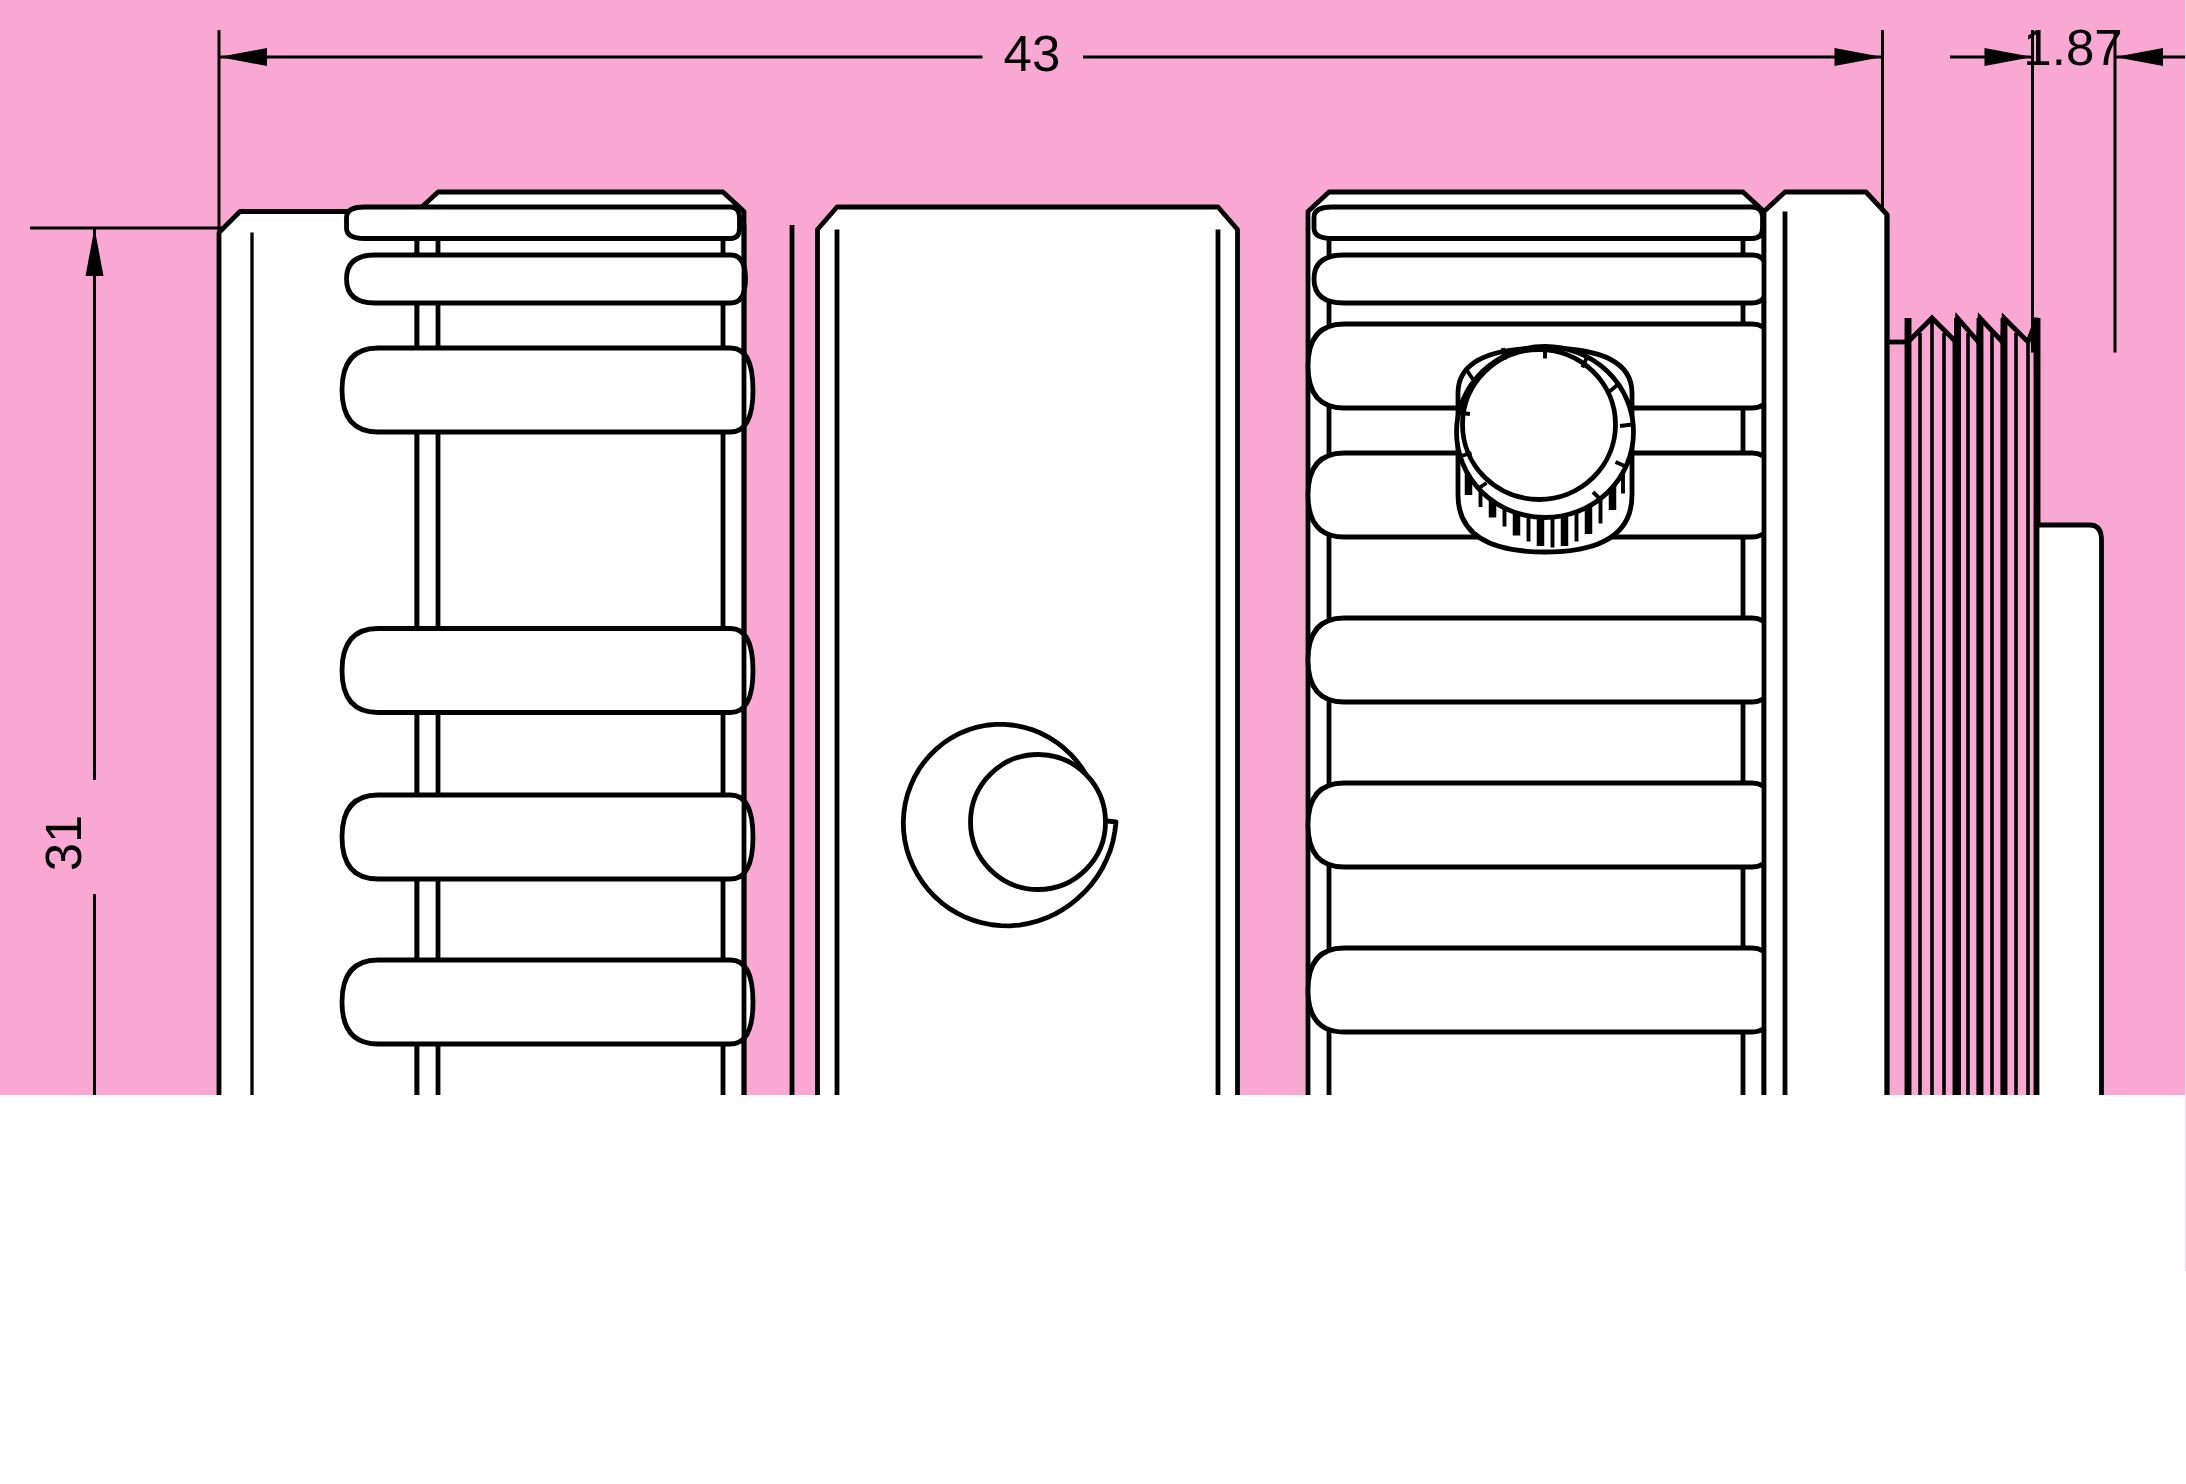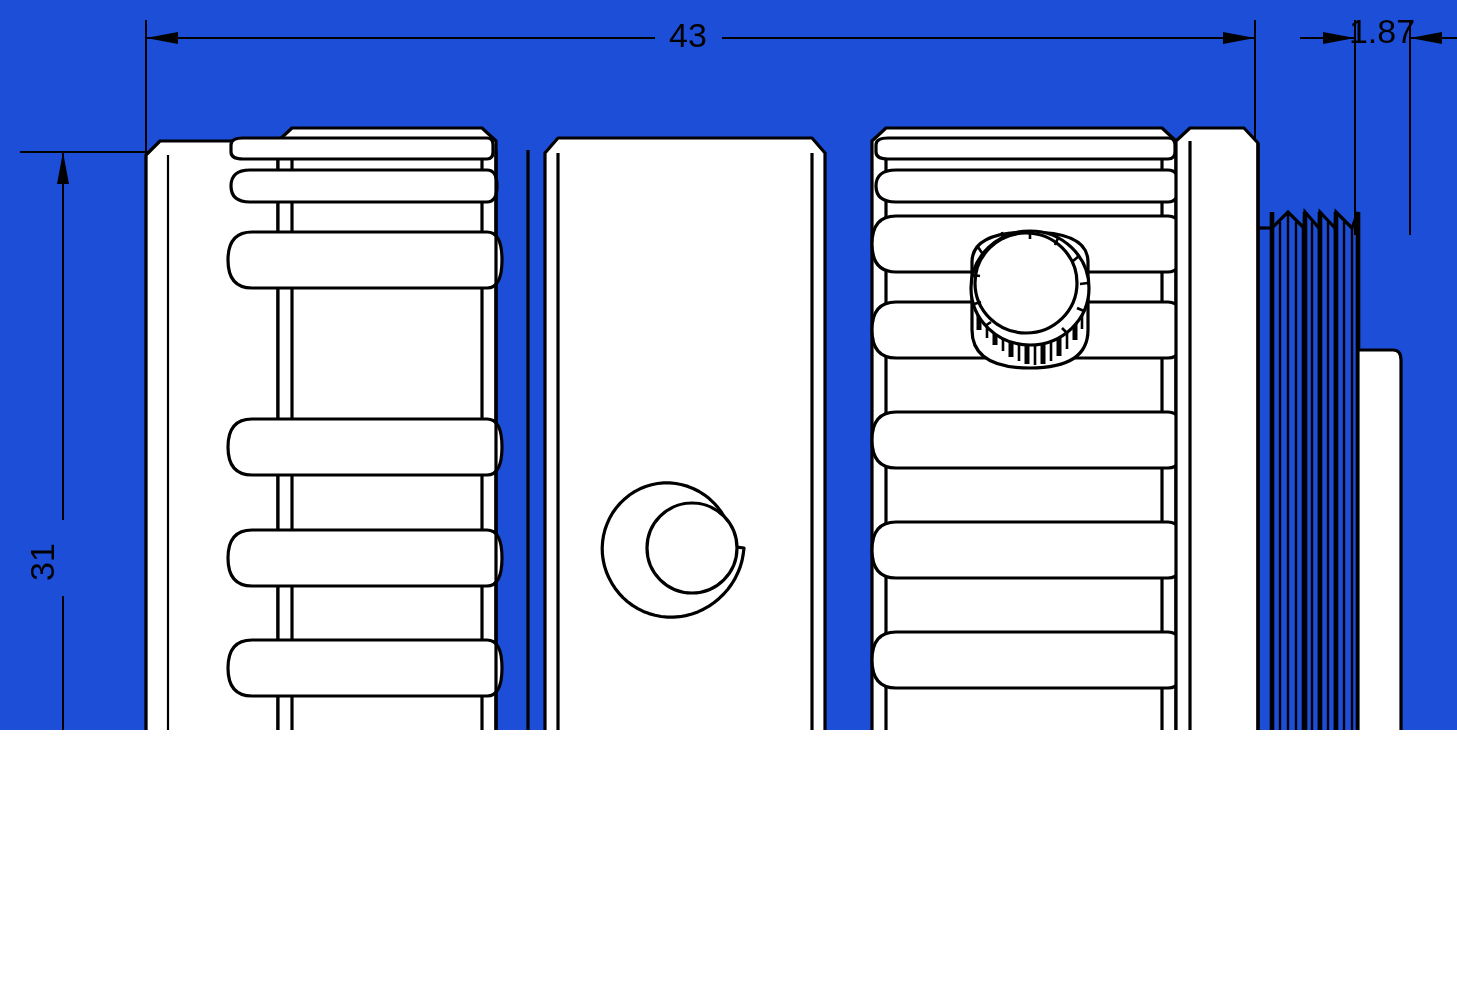--- a/index.html
+++ b/index.html
@@ -8,21 +8,21 @@
     padding: 0;
     background: #ffffff;
   }
   body {
     font-family: "Liberation Sans", sans-serif;
   }
   #drawing-root {
     position: relative;
     width: 1457px;
     height: 730px;
-    background: #1d4ed8;
+    background: #f9a8d4;
     overflow: hidden;
   }
   #drawing-svg {
     display: block;
     width: 1457px;
     height: 989px;
   }
   .dim-text {
     font-family: "Liberation Sans", sans-serif;
     font-size: 34px;

